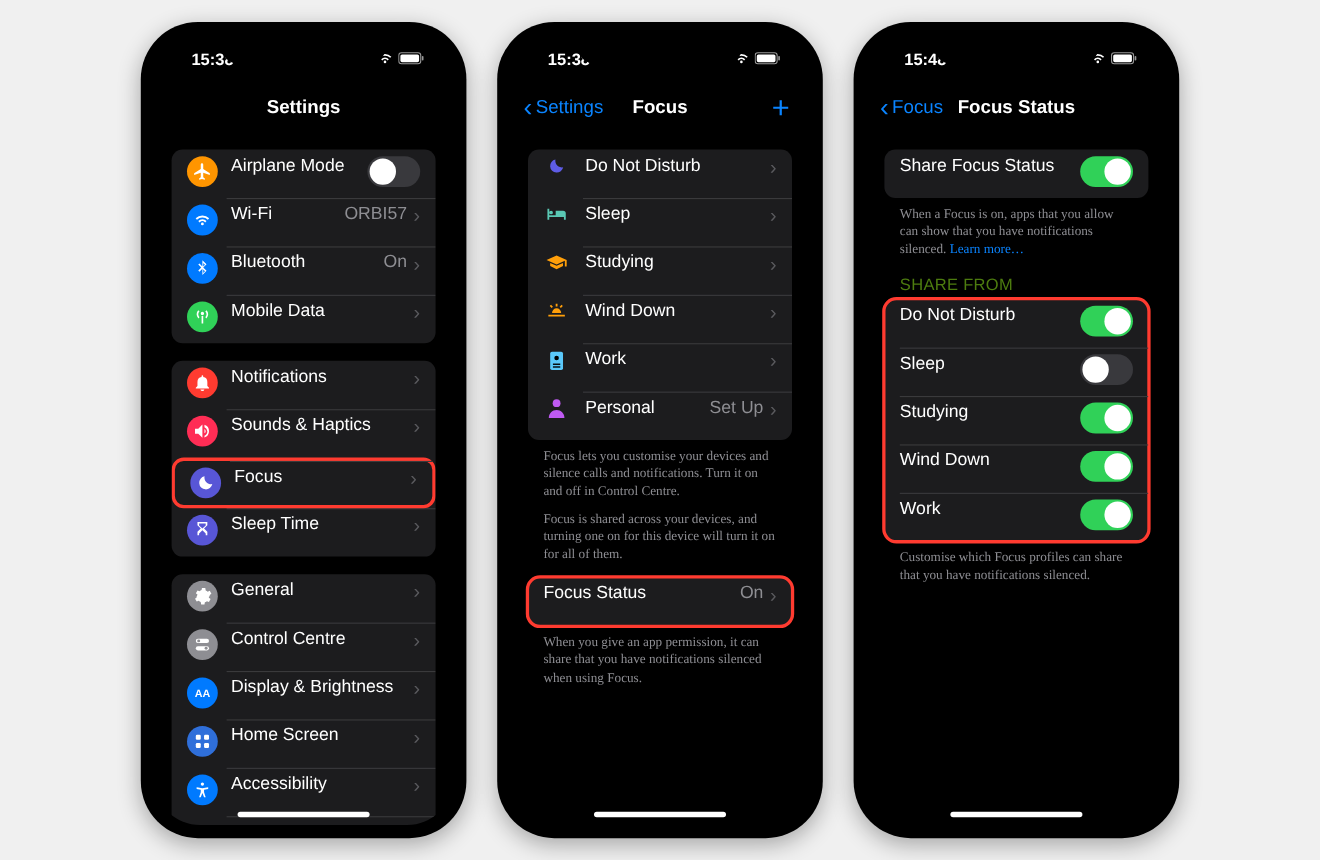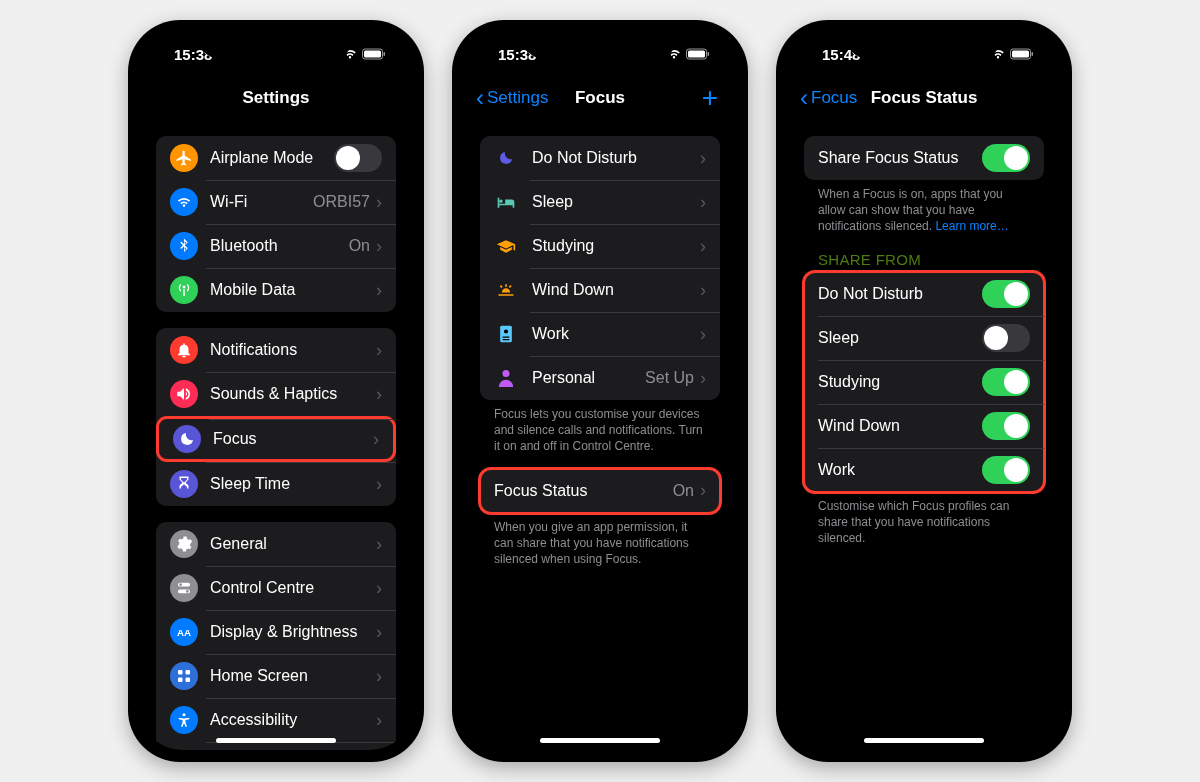--- a/index.html
+++ b/index.html
@@ -85,21 +85,21 @@
   }
   .group {
     background: #1c1c1e;
     border-radius: 10px;
     margin-top: 16px;
     overflow: hidden;
   }
   .group.tight { margin-top: 12px; }
   .row {
     display: flex;
-    align-items: center;
+    align-items: flex-start;
     min-height: 44px;
     padding: 6px 14px;
     color: #fff;
     font-size: 16px;
     position: relative;
   }
   .row + .row::before {
     content: "";
     position: absolute;
     top: 0;
@@ -148,20 +148,21 @@
   }
   .toggle.off { background: #39393d; }
   .toggle.off::after { left: 2px; }
   .toggle.on { background: #30d158; }
   .toggle.on::after { left: 22px; }
   .footer-text {
     color: #8e8e93;
     font-size: 12px;
     line-height: 1.35;
     padding: 6px 14px 2px;
+    font-family: Liberation Serif, serif;
   }
   .header-text {
     color: #4d7c0f;
     font-size: 15px;
     padding: 14px 14px 4px;
     text-transform: uppercase;
     letter-spacing: 0.3px;
   }
   .highlight {
     border: 3px solid #ff3b30;
@@ -448,20 +449,21 @@
                 <path d="M1 20c0-4.4 3.6-8 8-8s8 3.6 8 8H1z"></path>
               </svg>
             </span>
           <span class="label">Personal</span>
           <span class="detail">Set Up</span>
           <span class="chevron">›</span>
         </div>
       </div>
       <div class="footer-text">Focus lets you customise your devices and silence calls and notifications. Turn it on and off in Control Centre.</div>
 
+      <div class="footer-text">Focus is shared across your devices, and turning one on for this device will turn it on for all of them.</div>
 
       <div class="group tight highlight-group">
         <div class="row no-icon">
           <span class="label">Focus Status</span>
           <span class="detail">On</span>
           <span class="chevron">›</span>
         </div>
       </div>
       <div class="footer-text">When you give an app permission, it can share that you have notifications silenced when using Focus.</div>
     </div>

